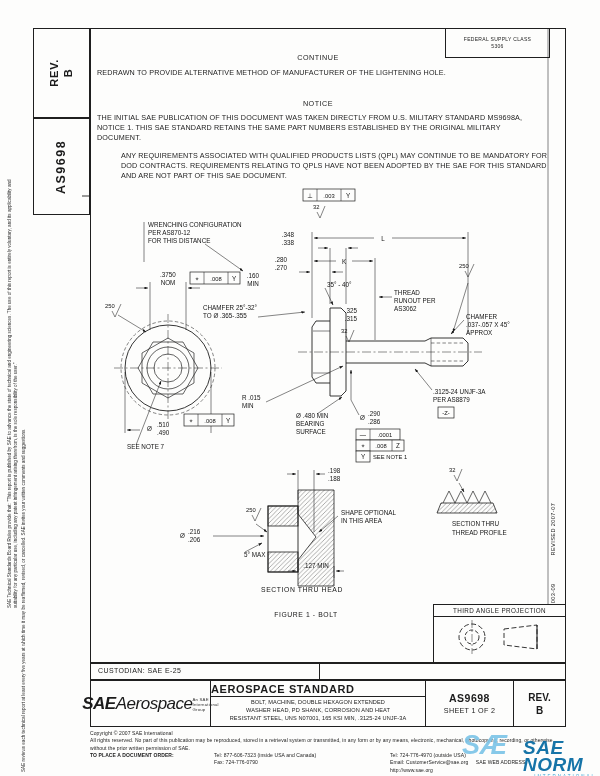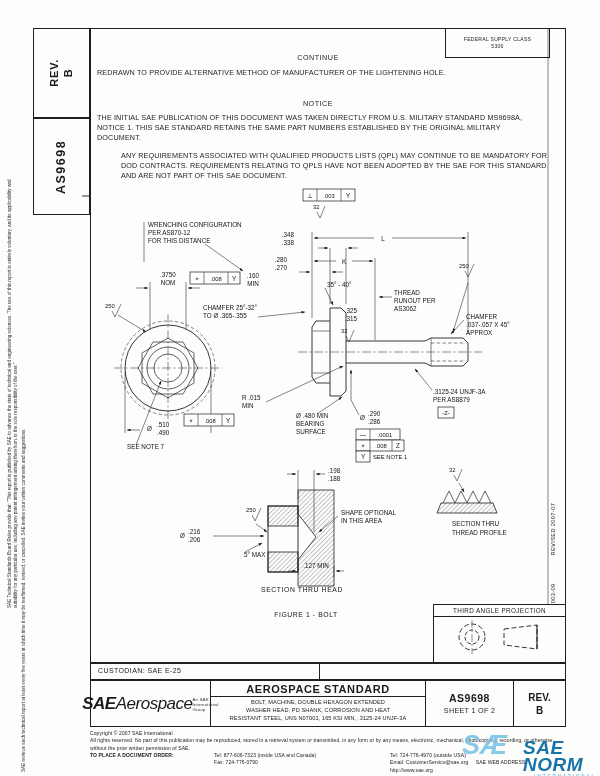--- a/index.html
+++ b/index.html
@@ -17,21 +17,21 @@
   .fsc{font-size:5px;text-align:center;line-height:1.5;letter-spacing:.3px;}
   .marginnote{font-size:4.6px;line-height:1.35;color:#2a2a2a;}
   .issrev{font-size:5.6px;letter-spacing:.4px;white-space:nowrap;display:flex;gap:28px;color:#222;}
   .cust{font-size:7px;letter-spacing:.4px;padding:3px 0 0 7px;box-sizing:border-box;}
   .tb{display:flex;box-sizing:border-box;}
   .tbcell{box-sizing:border-box;border-right:1.3px solid #1f1f1f;height:100%;}
   .tbcell:last-child{border-right:none;}
   .logoMain{font-size:17px;font-style:italic;letter-spacing:-.5px;line-height:1;}
   .logoBold{font-weight:bold;}
   .logoSub{font-size:4.3px;color:#333;margin-top:1px;letter-spacing:.2px;}
-  .asHead{font-weight:bold;font-size:11px;letter-spacing:.6px;text-align:center;
+  .asHead{font-weight:bold;font-size:11px;letter-spacing:.6px;
           border-bottom:1.3px solid #1f1f1f;padding:2px 0 1px 0;}
   .asTitle{font-size:5.6px;line-height:1.4;text-align:center;letter-spacing:.1px;padding-top:2px;}
   .docnum{font-weight:bold;font-size:10.5px;text-align:center;letter-spacing:.5px;}
   .sheet{font-size:7.2px;text-align:center;margin-top:2px;letter-spacing:.3px;}
   .revcell{font-weight:bold;text-align:center;font-size:10px;line-height:1.3;}
   .taproj{font-size:6.3px;text-align:center;letter-spacing:.4px;border-bottom:1.2px solid #1f1f1f;
           padding:2px 0;}
   .fineprint{font-size:5px;line-height:1.45;letter-spacing:.1px;color:#222;}
   .fpgrid{display:grid;grid-template-columns:118px 170px auto;column-gap:6px;font-size:5px;line-height:1.5;}
   .wm{display:flex;flex-direction:column;align-items:flex-end;opacity:.92;}

